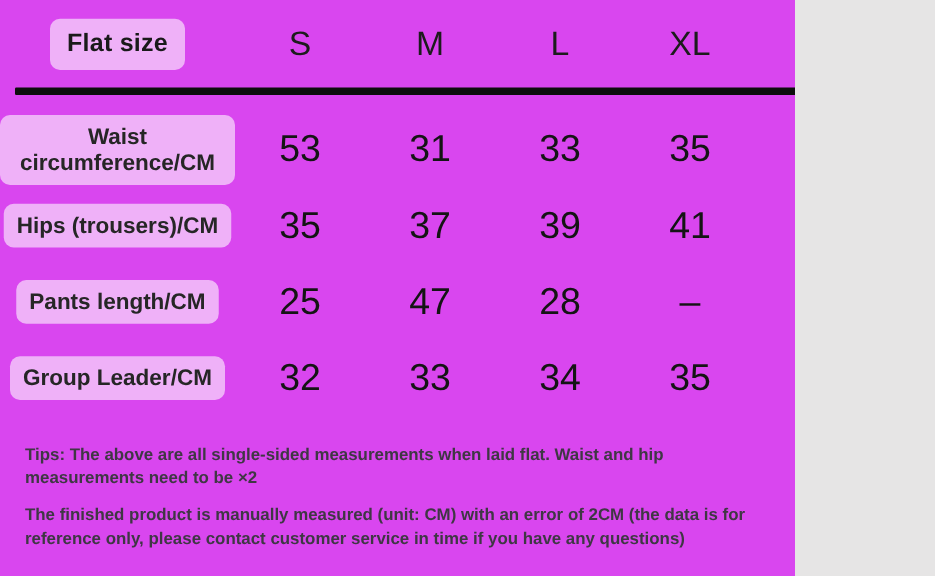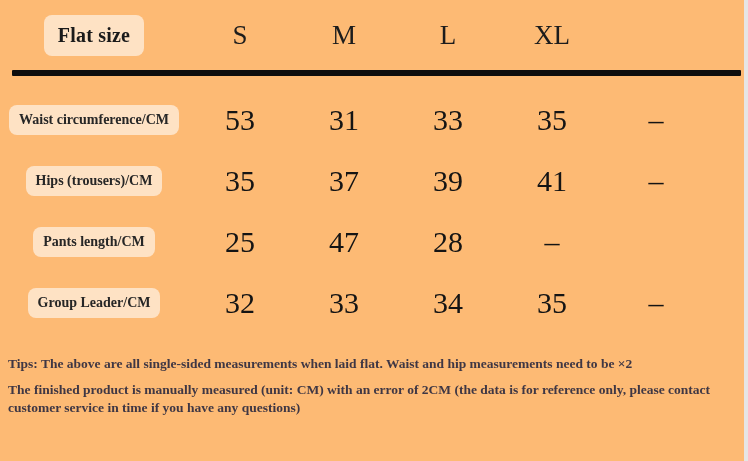--- a/index.html
+++ b/index.html
@@ -2,26 +2,25 @@
 <html><head>
 <meta charset="utf-8">
 <style>
   html, body { margin: 0; padding: 0; }
   body {
     font-family: "Liberation Sans", sans-serif;
     background: #e6e5e5;
   }
   .stage {
     position: relative;
-    width: 744px;
+    width: 636px;
     height: 461px;
-    background: #fdba74;
+    background: #d946ef;
     overflow: hidden;
     box-sizing: border-box;
-    font-family: Liberation Serif, serif;
   }
   
   .grid-row {
     display: grid;
     grid-template-columns: 188px repeat(5, 104px);
     align-items: center;
   }
   .thead { height: 70px; }
   .head-label-cell { text-align: center; }
   .chip {
@@ -47,41 +46,41 @@
     width: 729px;
     margin-left: 12px;
     background: #0d0d0d;
     border-radius: 1px;
   }
   .tbody { padding-top: 13px; }
   .trow { height: 61px; }
   .row-label-cell { text-align: center; }
   .row-chip {
     padding: 7px 10px;
-    font-size: 14px;
+    font-size: 18px;
     font-weight: 700;
     color: #262626;
     text-align: center;
   }
   .value-cell {
     text-align: center;
     font-size: 30px;
     font-weight: 400;
     color: #141414;
   }
   
   .notes {
     margin-top: 22px;
     padding: 0 8px;
     color: #3f3744;
     font-size: 13.5px;
     font-weight: 700;
     line-height: 1.35;
   }
-  .notes p { margin: 0; }
+  .notes p { margin: 12px; }
   .notes p + p { margin-top: 8px; }
 </style>
 </head>
 <body>
 
 <div class="stage">
 
   <div class="grid-row thead">
     <div class="head-label-cell">
       <span class="chip head-chip">Flat size</span>

